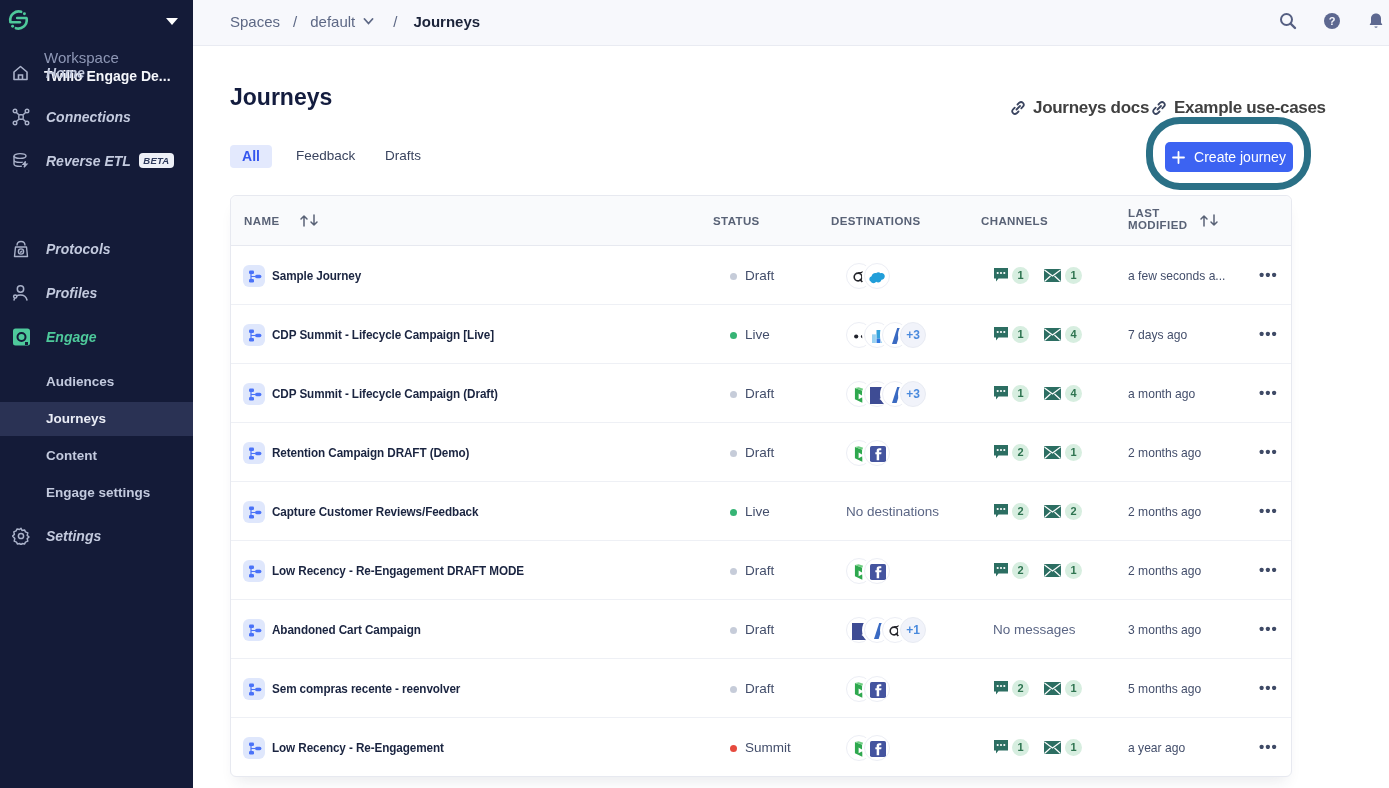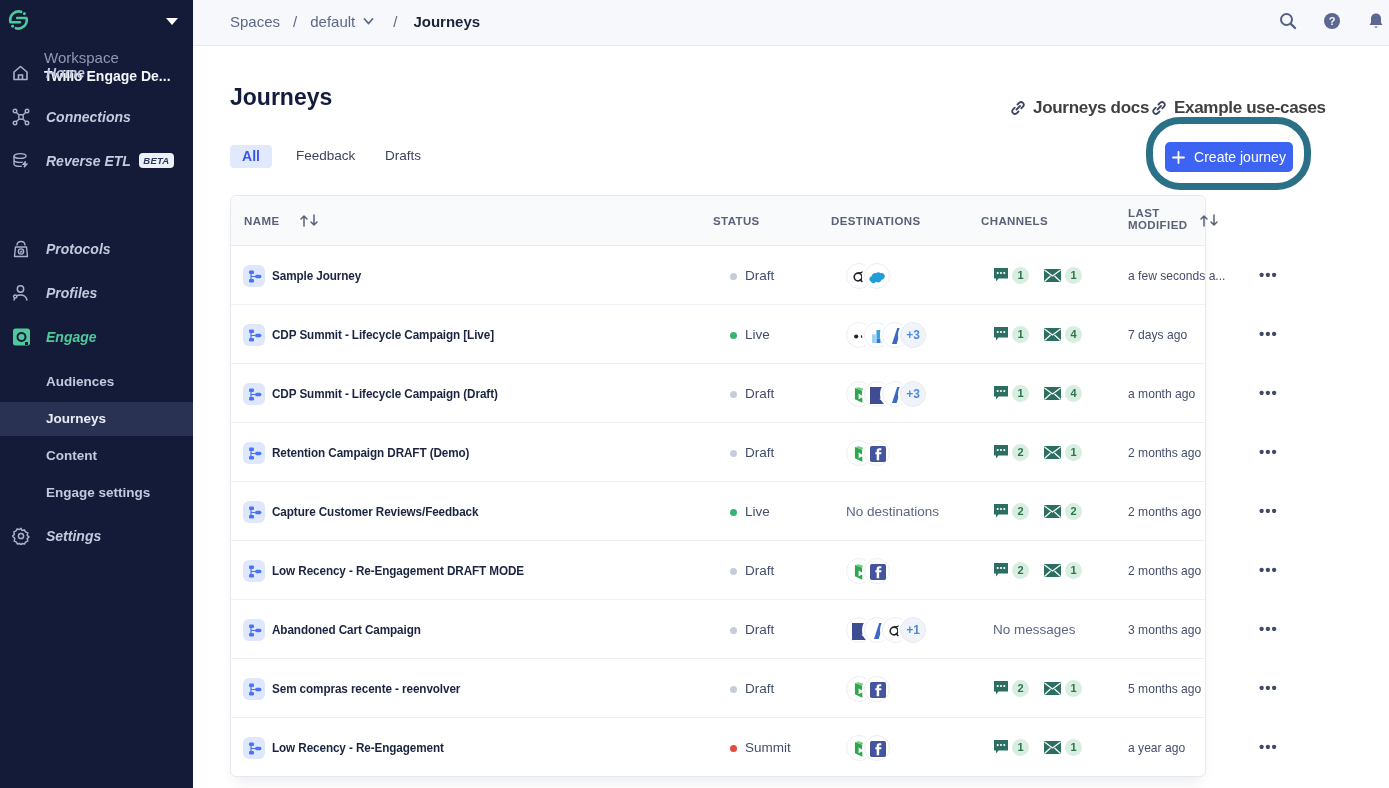--- a/index.html
+++ b/index.html
@@ -33,21 +33,21 @@
 
 
 .tab-all { position:absolute; left:37px; top:99px; width:42px; height:23px; background:#e3e9fd; border-radius:4px; color:#3556ee; font-size:14px; font-weight:700; text-align:center; line-height:23px; }
 .tab { position:absolute; top:102px; font-size:13.5px; color:#3a445f; font-weight:400; }
 .searchbox { position:absolute; left:708px; top:95px; width:254px; height:31px; border:1px solid #dcdfea; border-radius:4px; background:#fff; }
 .searchbox .ph { position:absolute; left:29px; top:7px; font-size:14.5px; color:#a9b0c6; }
 .btn { position:absolute; left:972px; top:96px; width:128px; height:30px; background:#3c63f2; border-radius:5px; color:#fff; font-size:14px; font-weight:400; text-align:center; line-height:30px; }
 .ring { position:absolute; left:953px; top:71px; width:165px; height:73px; border:7px solid #2a7086; border-radius:34px; }
 
 
-.card { position:absolute; left:37px; top:149px; width:976px; height:582px; border:1px solid #e7e9f0; border-radius:6px; background:#fff; box-shadow:0 10px 14px -6px rgba(40,50,80,.10); }
+.card { position:absolute; left:37px; top:149px; width:1062px; height:582px; border:1px solid #e7e9f0; border-radius:6px; background:#fff; box-shadow:0 10px 14px -6px rgba(40,50,80,.10); }
 .thead { position:absolute; left:0; top:0; width:100%; height:50px; background:#f9fafc; border-bottom:1px solid #e7e9f0; border-radius:6px 6px 0 0; }
 .th { position:absolute; font-size:11.5px; font-weight:700; color:#596276; letter-spacing:.4px; }
 .row { position:absolute; left:0; width:100%; height:59px; border-bottom:1px solid #eef0f5; }
 .row:last-child { border-bottom:none; }
 .jicon { position:absolute; left:12px; top:19px; width:22px; height:22px; background:#dfe7fc; border-radius:6px; }
 .rname { position:absolute; left:41px; top:22px; font-size:13px; font-weight:700; color:#1a2440; letter-spacing:-.1px; transform:scaleX(.9); transform-origin:left top; white-space:nowrap; }
 .dot { position:absolute; left:499px; top:27px; width:7px; height:7px; border-radius:50%; }
 .stx { position:absolute; left:514px; top:22px; font-size:13.5px; color:#434e6b; }
 .dest { position:absolute; left:615px; top:17px; height:25px; }
 .dcirc { position:absolute; top:0; width:26px; height:26px; border-radius:50%; background:#fff; border:1px solid #eceef5; box-shadow:0 0 0 2px #fff; }

